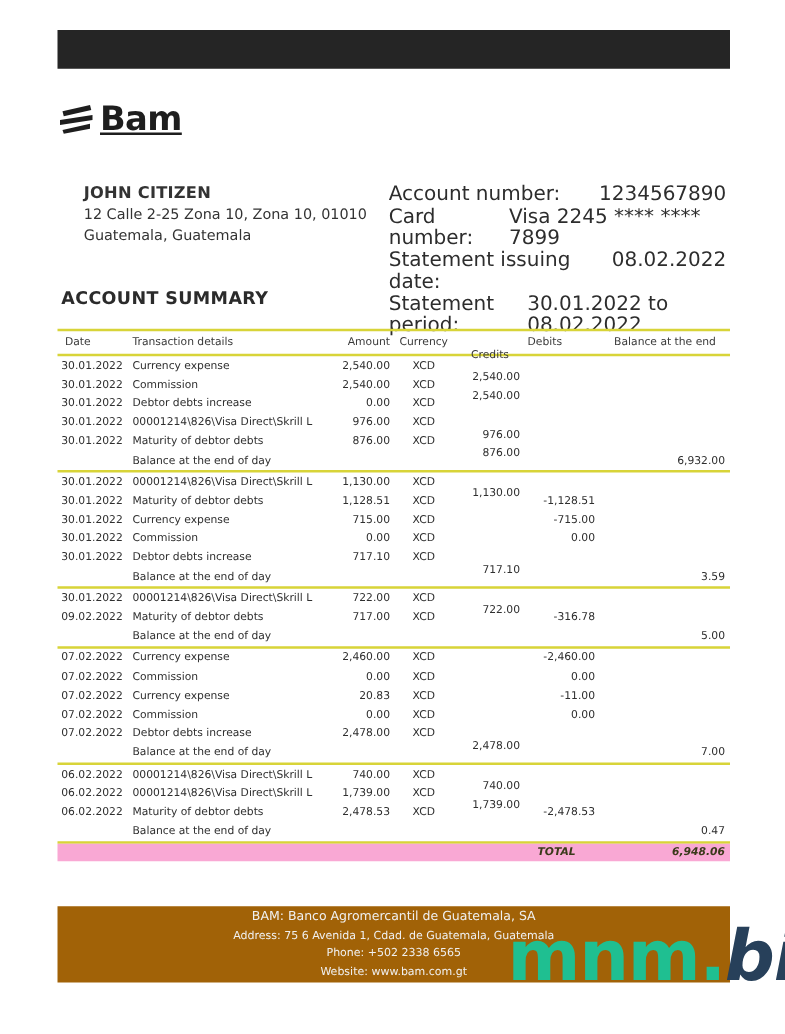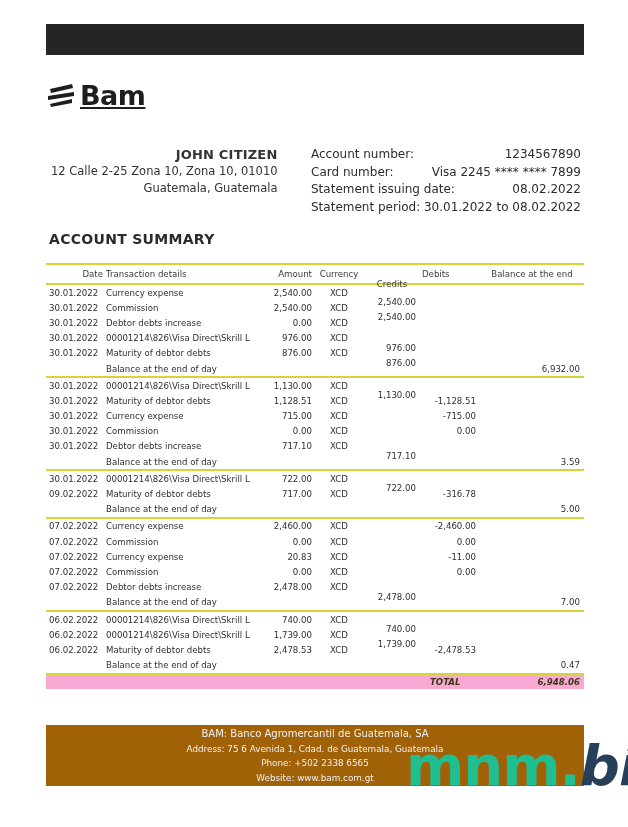--- a/index.html
+++ b/index.html
@@ -3,33 +3,33 @@
 <meta charset="utf-8">
 <style>
   html, body { margin:0; padding:0; background:#ffffff; }
   body { width:628px; height:827px; position:relative; overflow:hidden;
          font-family:"DejaVu Sans", "Liberation Sans", sans-serif; color:#2a2a2a; }
   .topbar { position:absolute; left:46px; top:24px; width:538px; height:31px; background:#252525; }
   .logo { position:absolute; left:46px; top:78px; height:34px; display:flex; align-items:center; }
   .logo svg { display:block; }
   .logo-text { font-family:"DejaVu Sans", sans-serif; font-weight:bold; font-size:27px; color:#1e1e1e; margin-left:4px; letter-spacing:-0.5px;text-decoration:underline; }
 
-  .cust { position:absolute; left:51px; top:146px; font-size:11.5px; line-height:17px; color:#333;text-align:right; }
+  .cust { position:absolute; left:67px; top:146px; font-size:11.5px; line-height:17px; color:#333; }
   .cust .name { font-size:13px; font-weight:bold; letter-spacing:0.2px; margin-bottom:0px; }
-  .acct { position:absolute; left:311px; top:146px; width:270px; font-size:12px; line-height:17.5px; color:#2d2d2d; }
+  .acct { position:absolute; left:311px; top:146px; width:270px; font-size:16px; line-height:17.5px; color:#2d2d2d; }
   .acct .row { display:flex; justify-content:space-between; }
 
   .summary-title { position:absolute; left:49px; top:231px; font-size:14px; font-weight:bold; letter-spacing:0.3px; color:#2b2b2b; }
 
   .tbl { position:absolute; left:46px; top:263px; width:538px; font-size:8.6px; color:#2f2f2f; }
   .line { height:2px; background:#d8d438; }
   .hdr, .trow { display:flex; height:15.2px; align-items:center; }
   .hdr { height:18px; color:#3a3a3a; }
   .c-date { width:54px; padding-left:3px; }
-  .hdr .c-date { text-align:right; padding-left:6px; width:51px; }
+  .hdr .c-date { text-align:left; padding-left:6px; width:51px; }
   .c-det { width:152px; padding-left:3px; white-space:nowrap; overflow:hidden; }
   .c-amt { width:54px; text-align:right; }
   .c-cur { width:54px; text-align:center; }
   .hdr .c-cur { text-align:center; }
   .c-cre { width:50px; text-align:right;margin-top:19px; }
   .hdr .c-cre { text-align:center; width:52px; }
   .c-deb { width:60px; text-align:right; }
   .hdr .c-deb { text-align:left; width:62px; padding-left:4px; }
   .c-bal { flex:1; text-align:right; padding-right:4px; }
   .hdr .c-bal { text-align:center; }

